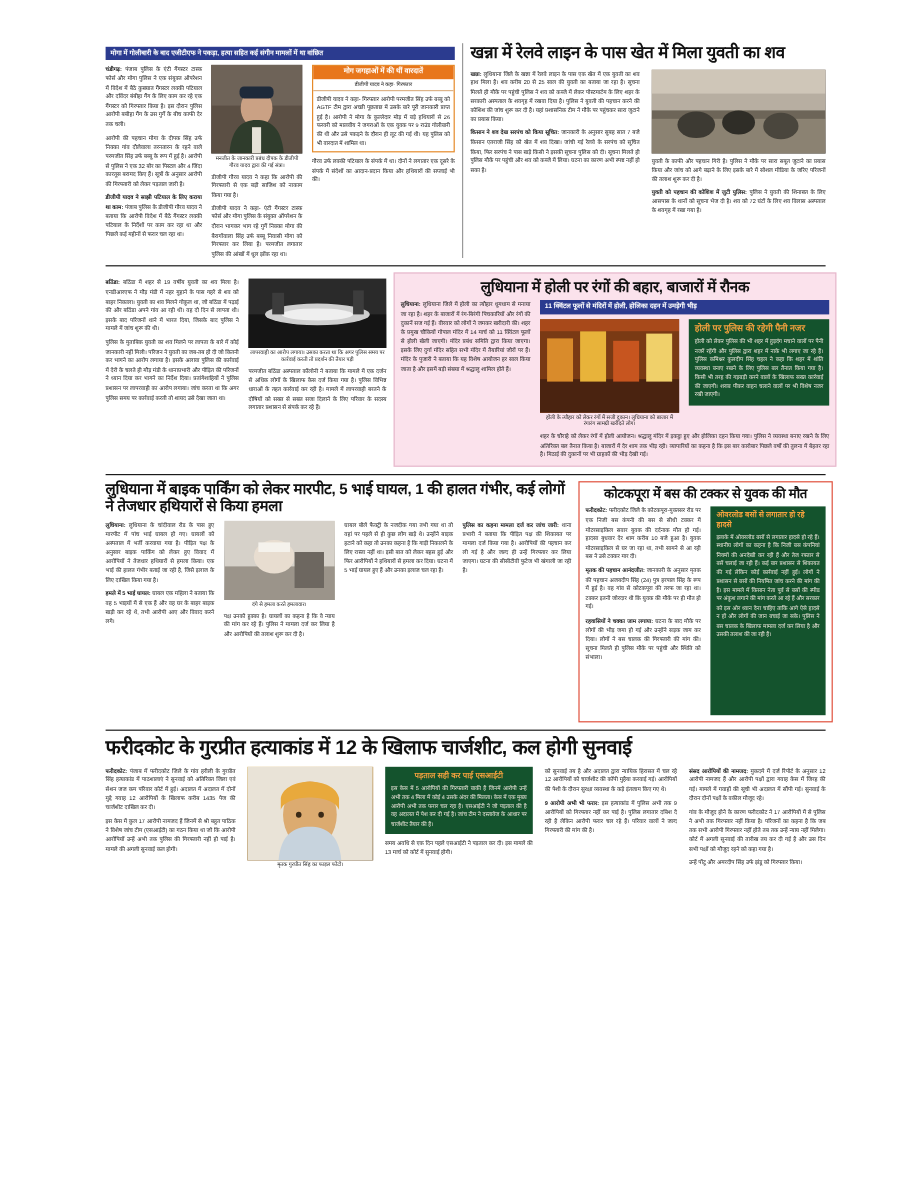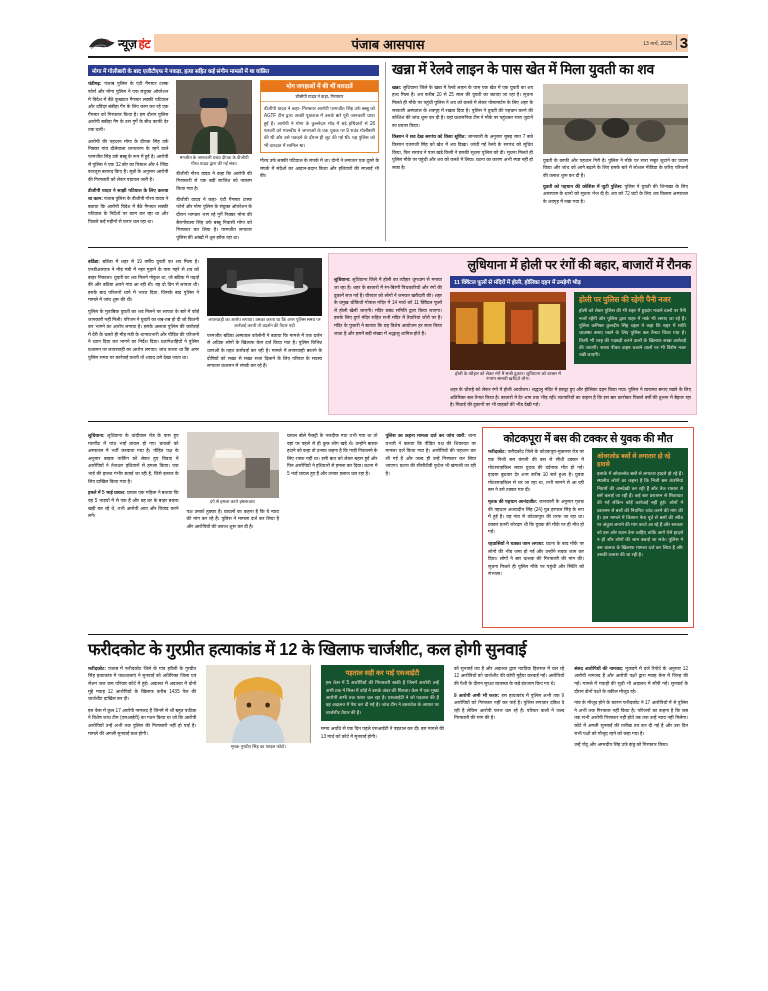--- a/index.html
+++ b/index.html
@@ -72,41 +72,20 @@
   .head-s{font-size:11px;}
 
   .vr{border-left:.8px solid #999;}
 </style>
 </head>
 <body>
 
 <div class="page">
 <div class="sheet">
 
-  <div class="masthead">
-    <div class="mast-bar"></div>
-    <div class="mast-logo">
-      <span class="logo-bird">
-        <svg width="28" height="18" viewBox="0 0 28 18">
-          <path d="M1 13 C5 6, 11 3, 17 5 C21 6, 24 9, 27 8 C24 12, 19 14, 13 13 C8 12, 4 14, 1 13 Z" fill="#2b2b2b"></path>
-          <path d="M3 15 C7 11, 13 10, 18 12" stroke="#8a8a8a" stroke-width="1" fill="none"></path>
-          <circle cx="20" cy="6.5" r="1" fill="#e2231a"></circle>
-        </svg>
-      </span>
-      <span class="logo-word1">न्यूज़</span>
-      <span class="logo-word2">हंट</span>
-    </div>
-    <div class="mast-title">
-      <span>पंजाब आसपास</span>
-    </div>
-    <div class="mast-right">
-      <span class="mast-date">13 मार्च, 2025</span>
-      <span class="mast-pageno">3</span>
-    </div>
-  </div>
 
   <div class="sec" style="display:flex;margin-top:4px;">
 
     <div class="col" style="width:297px;padding-right:6px;">
       <div class="subbar" style="margin-top:3px;">मोगा में गोलीबारी के बाद एजीटीएफ ने पकड़ा, हत्या सहित कई संगीन मामलों में था वांछित</div>
 
       <div style="display:flex;margin-top:4px;">
         <div style="width:85px;padding-right:4px;">
           <p class="body-txt" style="margin:0 0 4px 0;"><b>चंडीगढ़:</b><span> पंजाब पुलिस के एंटी गैंगस्टर टास्क फोर्स और मोगा पुलिस ने एक संयुक्त ऑपरेशन में विदेश में बैठे कुख्यात गैंगस्टर लक्की पटियाल और दविंदर बंबीहा गैंग के लिए काम कर रहे एक गैंगस्टर को गिरफ्तार किया है। इस दौरान पुलिस आरोपी बबीहा गैंग के उस गुर्गे के बीच काफी देर तक चली।</span></p>
           <p class="body-txt" style="margin:0 0 4px 0;">आरोपी की पहचान मोगा के दीपक सिंह उर्फ निक्का गांव दौलेवाला तरनतारन के रहने वाले परमजीत सिंह उर्फ बब्बू के रूप में हुई है। आरोपी से पुलिस ने एक 32 बोर का पिस्टल और 4 जिंदा कारतूस बरामद किए हैं। सूत्रों के अनुसार आरोपी की गिरफ्तारी को लेकर पड़ताल जारी है।</p>
@@ -187,21 +166,21 @@
               <rect x="88" y="10" width="9" height="20" fill="#3c3c3c"></rect>
             </svg>
           </div>
           <div class="cap">लापरवाही का आरोप लगाया। उसका करता था कि अगर पुलिस समय पर कार्रवाई करती तो प्रदर्शन की तैयार पड़ी</div>
           <p class="body-txt" style="margin:3px 0 0 0;">परमजीत बठिंडा अस्पताल कॉलोनी ने बताया कि मामले में एक दर्जन से अधिक लोगों के खिलाफ केस दर्ज किया गया है। पुलिस विभिन्न धाराओं के तहत कार्रवाई कर रही है। मामले में लापरवाही बरतने के दोषियों को सख्त से सख्त सजा दिलाने के लिए परिवार के सदस्य लगातार प्रशासन से संपर्क कर रहे हैं।</p>
         </div>
       </div>
     </div>
 
     <div class="pinkwrap" style="width:360px;padding:4px 5px 5px;">
-      <div class="hl head-m" style="text-align:right;">लुधियाना में होली पर रंगों की बहार, बाजारों में रौनक</div>
+      <div class="hl head-m" style="text-align:center;">लुधियाना में होली पर रंगों की बहार, बाजारों में रौनक</div>
       <div style="display:flex;margin-top:4px;">
         <div style="width:108px;padding-right:4px;">
           <p class="body-txt" style="margin:0;"><b>लुधियाना:</b><span> लुधियाना जिले में होली का त्यौहार धूमधाम से मनाया जा रहा है। शहर के बाजारों में रंग-बिरंगी पिचकारियों और रंगों की दुकानें सज गई हैं। वीरवार को लोगों ने जमकर खरीदारी की। शहर के प्रमुख चौकियों गोपाल मंदिर में 14 मार्च को 11 क्विंटल फूलों से होली खेली जाएगी। मंदिर प्रबंध समिति द्वारा किया जाएगा। इसके लिए दुर्गा मंदिर सहित सभी मंदिर में तैयारियां जोरों पर हैं। मंदिर के पुजारी ने बताया कि यह विशेष आयोजन हर साल किया जाता है और इसमें बड़ी संख्या में श्रद्धालु शामिल होते हैं।</span></p>
         </div>
         <div style="width:241px;padding-left:4px;">
           <div class="subbar">11 क्विंटल फूलों से मंदिरों में होली, होलिका दहन में उमड़ेगी भीड़</div>
           <div style="display:flex;margin-top:4px;">
             <div style="width:118px;padding-right:4px;">
               <div class="photo ph-d" style="width:100%;height:78px;">
                 <svg width="100%" height="100%" viewBox="0 0 118 78" preserveAspectRatio="none">
@@ -227,20 +206,21 @@
         </div>
       </div>
     </div>
   </div>
 
   <div class="rule" style="margin-top:6px;"></div>
 
   <div class="sec" style="display:flex;margin-top:5px;">
 
     <div class="col" style="width:394px;padding-right:6px;">
+      <div class="hl head-m">लुधियाना में बाइक पार्किंग को लेकर मारपीट, 5 भाई घायल, 1 की हालत गंभीर, कई लोगों ने तेजधार हथियारों से किया हमला</div>
       <div style="display:flex;margin-top:5px;">
         <div style="width:96px;padding-right:4px;">
           <p class="body-txt" style="margin:0 0 4px 0;"><b>लुधियाना:</b><span> लुधियाना के चांदीवाल रोड के पास हुए मारपीट में पांच भाई घायल हो गए। घायलों को अस्पताल में भर्ती करवाया गया है। पीड़ित पक्ष के अनुसार बाइक पार्किंग को लेकर हुए विवाद में आरोपियों ने तेजधार हथियारों से हमला किया। एक भाई की हालत गंभीर बताई जा रही है, जिसे इलाज के लिए दाखिल किया गया है।</span></p>
           <p class="body-txt" style="margin:0;"><b class="dl">हमले में 5 भाई घायल:</b><span> घायल एक महिला ने बताया कि वह 5 भाइयों में से एक हैं और वह घर के बाहर बाइक खड़ी कर रहे थे, तभी आरोपी आए और विवाद करने लगे।</span></p>
         </div>
         <div style="width:98px;padding:0 4px;">
           <div class="photo ph-e" style="width:100%;height:66px;">
             <svg width="100%" height="100%" viewBox="0 0 98 66" preserveAspectRatio="none">
               <rect width="98" height="66" fill="#d6d1c9"></rect>
               <rect y="38" width="98" height="28" fill="#9b948a"></rect>

